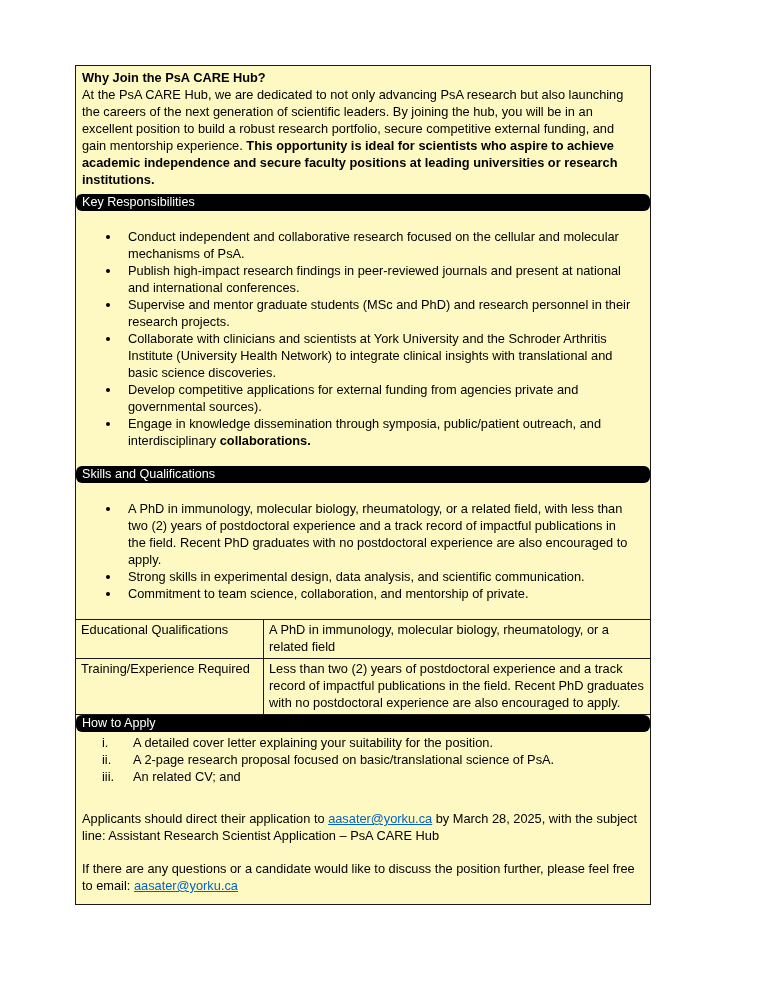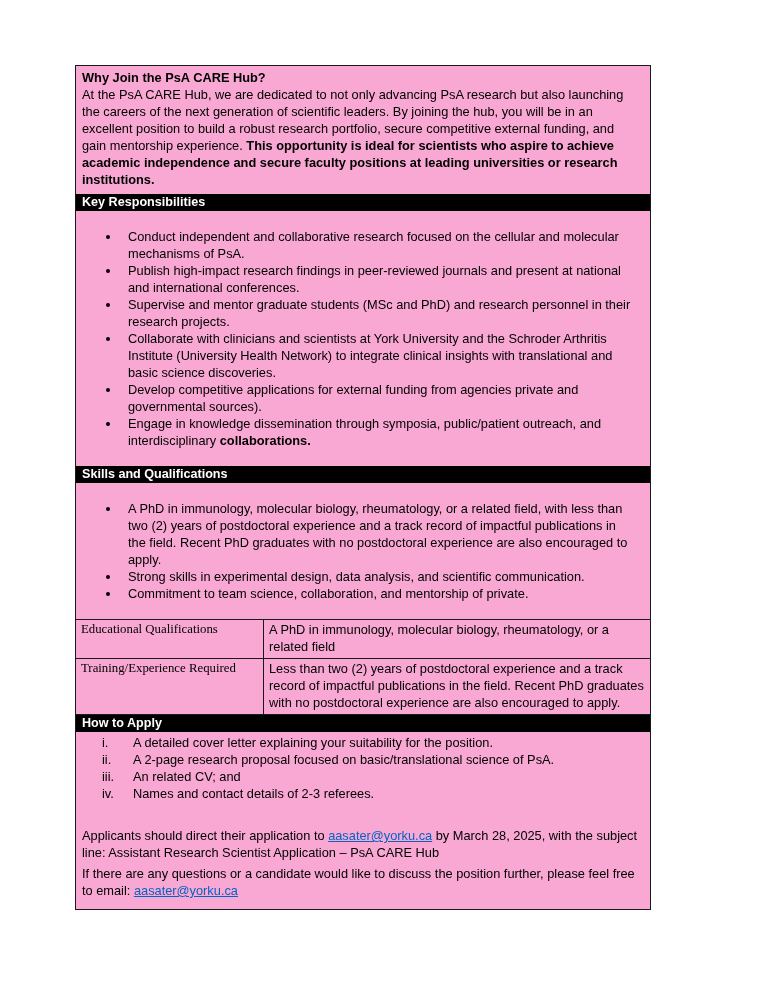--- a/index.html
+++ b/index.html
@@ -8,54 +8,55 @@
     background: #ffffff;
     font-family: "Liberation Sans", sans-serif;
     color: #000000;
     position: relative;
   }
   .page { position: relative; width: 773px; height: 1000px; background: #ffffff; overflow: hidden; }
   .doc {
     position: absolute; left: 75px; top: 65px; width: 576px;
     border: 1px solid #1a1a1a;
     font-size: 12.8px; line-height: 17px;
-    background: #f9a8d4;
+    background: #fef9c3;
     box-sizing: border-box;
   }
   .intro { padding: 3px 9px 6px 6px; }
   .heading { font-weight: 700; }
   .para { margin: 0; }
   .b { font-weight: 700; }
   .bar {
     background: #000000; color: #ffffff;
-    font-weight: 700; font-size: 12.6px;
+    font-weight: 400; font-size: 12.6px;
     height: 17px; line-height: 17px;
     padding: 0 8px 0 6px;
+    border-radius: 6px;
   }
   ul.bullets {
     margin: 17px 16px 17px 0;
     padding-left: 45px;
     list-style: disc;
   }
   ul.bullets li { padding-left: 7px; }
   table.qual { width: 100%; border-collapse: collapse; }
   table.qual td {
     border: 1px solid #1a1a1a;
     padding: 1px 6px 3px 5px;
     vertical-align: top;
   }
-  table.qual td:first-child { border-left: none; width: 176px; font-family: Liberation Serif, serif; }
+  table.qual td:first-child { border-left: none; width: 176px; }
   table.qual td:last-child { border-right: none; }
   .apply { padding: 2px 9px 10px 6px; }
   ol.roman { list-style: none; margin: 0; padding: 0 0 0 20px; }
   ol.roman li { display: flex; }
   .marker { display: inline-block; width: 21px; text-align: left; flex: none; }
   .rtext { padding-left: 10px; }
   .gap-lg { margin-top: 25px; }
-  .gap { margin-top: 4px; }
+  .gap { margin-top: 16px; }
   .link { color: #0563C1; text-decoration: underline; cursor: pointer; text-align: right; }
 </style>
 </head>
 <body>
 
 <div class="page">
   <div class="doc">
 
     <div class="intro">
       <div class="heading">Why Join the PsA CARE Hub?</div>
@@ -104,24 +105,20 @@
             <span class="rtext">A detailed cover letter explaining your suitability for the position.</span>
           </li>
         <li>
             <span class="marker">ii.</span>
             <span class="rtext">A 2-page research proposal focused on basic/translational science of PsA.</span>
           </li>
         <li>
             <span class="marker">iii.</span>
             <span class="rtext">An related CV; and</span>
           </li>
-        <li>
-            <span class="marker">iv.</span>
-            <span class="rtext">Names and contact details of 2-3 referees.</span>
-          </li>
       </ol>
 
       <p class="para gap-lg"><span>Applicants should direct their application to </span><a class="link">aasater@yorku.ca</a><span> by March 28, 2025, with the subject line: Assistant Research Scientist Application – PsA CARE Hub</span></p>
 
       <p class="para gap"><span>If there are any questions or a candidate would like to discuss the position further, please feel free to email: </span><a class="link">aasater@yorku.ca</a></p>
     </div>
 
   </div>
 </div>
 

